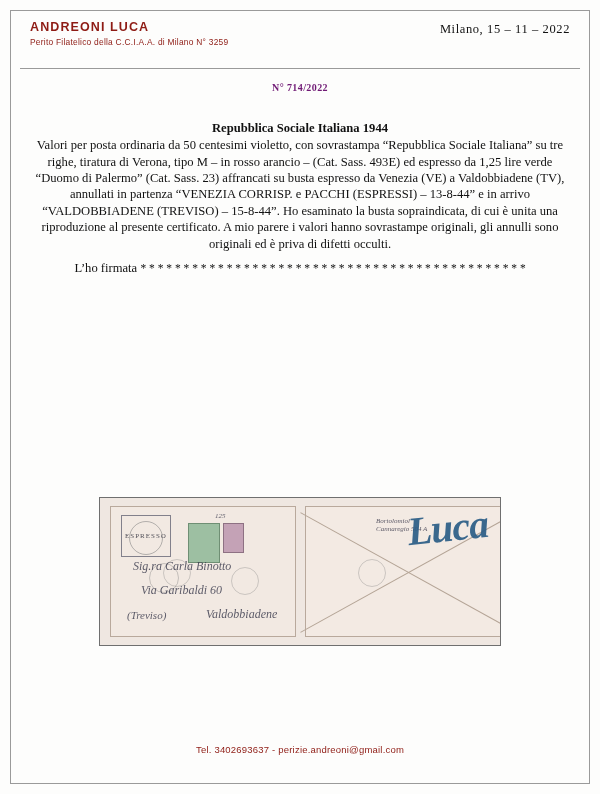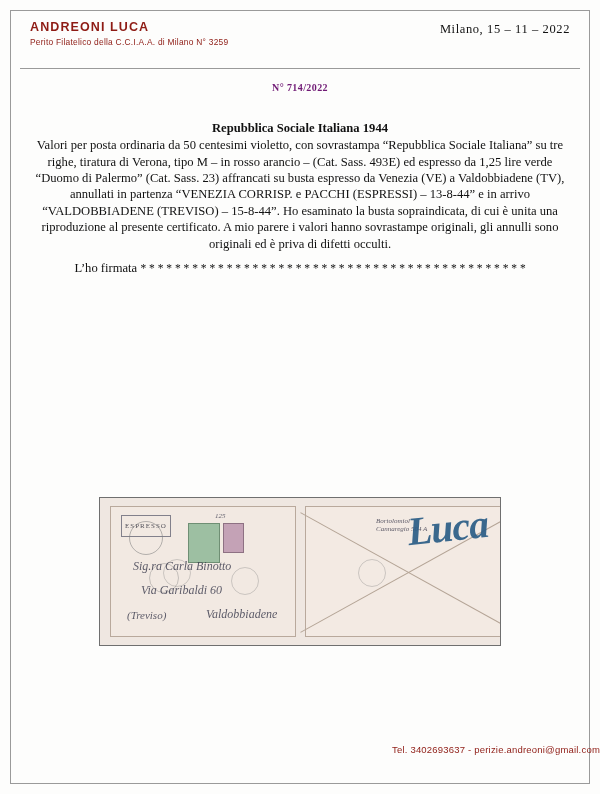--- a/index.html
+++ b/index.html
@@ -173,21 +173,21 @@
     opacity: 0.82;
     white-space: nowrap;
   }
   .hw-espresso {
     left: 10px; top: 8px;
     font-size: 7px;
     font-style: normal;
     letter-spacing: 1px;
     color: #2e2e3a;
     border: 1px solid #6a6a78;
-    padding: 6px 3px;
+    padding: 16px 3px;
     font-family: Liberation Serif, serif;
   }
   .hw-num { left: 104px; top: 5px; font-size: 7px; }
   .hw-line1 { left: 22px; top: 52px; font-size: 12px; }
   .hw-line2 { left: 30px; top: 76px; font-size: 12px; }
   .hw-line3 { left: 16px; top: 102px; font-size: 11px; }
   .hw-line4 { left: 95px; top: 100px; font-size: 12px; }
   .hw-back1 { left: 70px; top: 10px; font-size: 7px; }
   .hw-back2 { left: 70px; top: 18px; font-size: 7px; }
   .signature {
@@ -202,21 +202,21 @@
     font-size: 40px;
     font-weight: 700;
     letter-spacing: -1px;
     opacity: 0.92;
     transform: rotate(-6deg);
   }
   .footer {
     position: absolute;
     left: 0; right: 0;
     top: 744px;
-    text-align: right;
+    text-align: center;
     font-family: "Liberation Sans", sans-serif;
     font-size: 9.5px;
     color: #8e1b14;
     letter-spacing: 0.2px;
   }
 </style>
 </head>
 <body>
 
 <div class="page">

